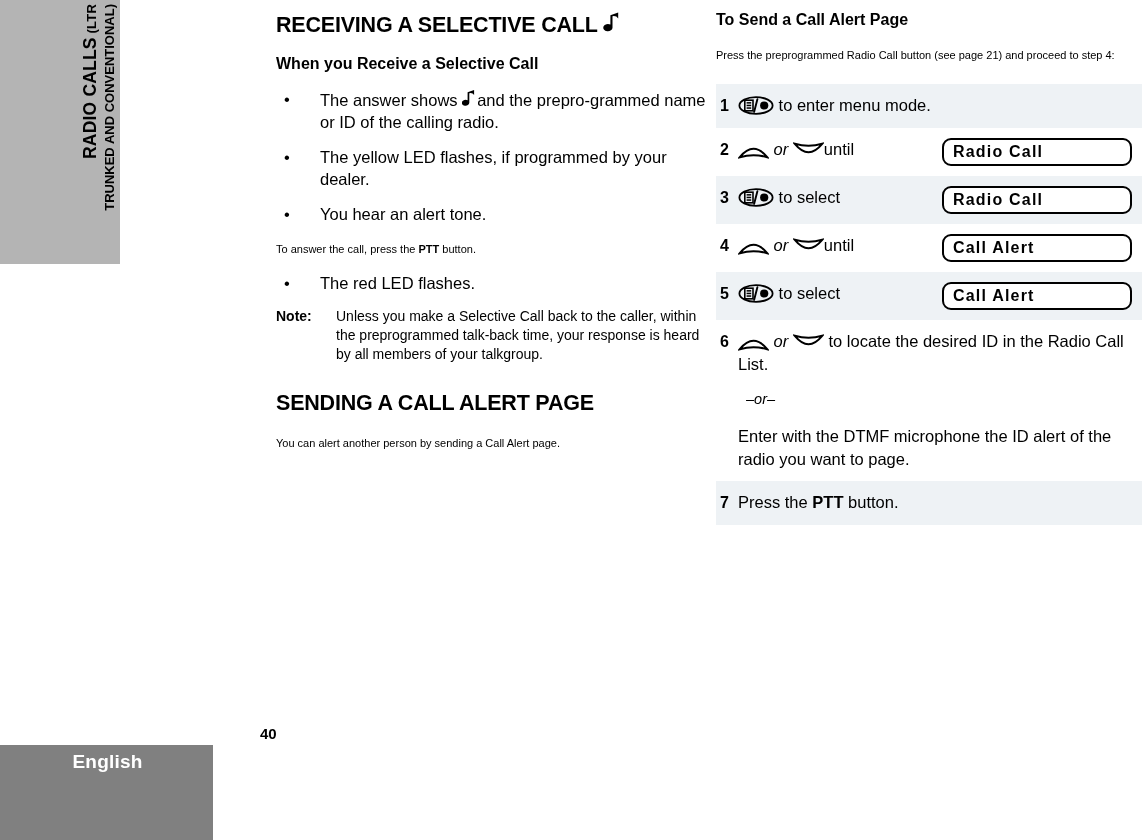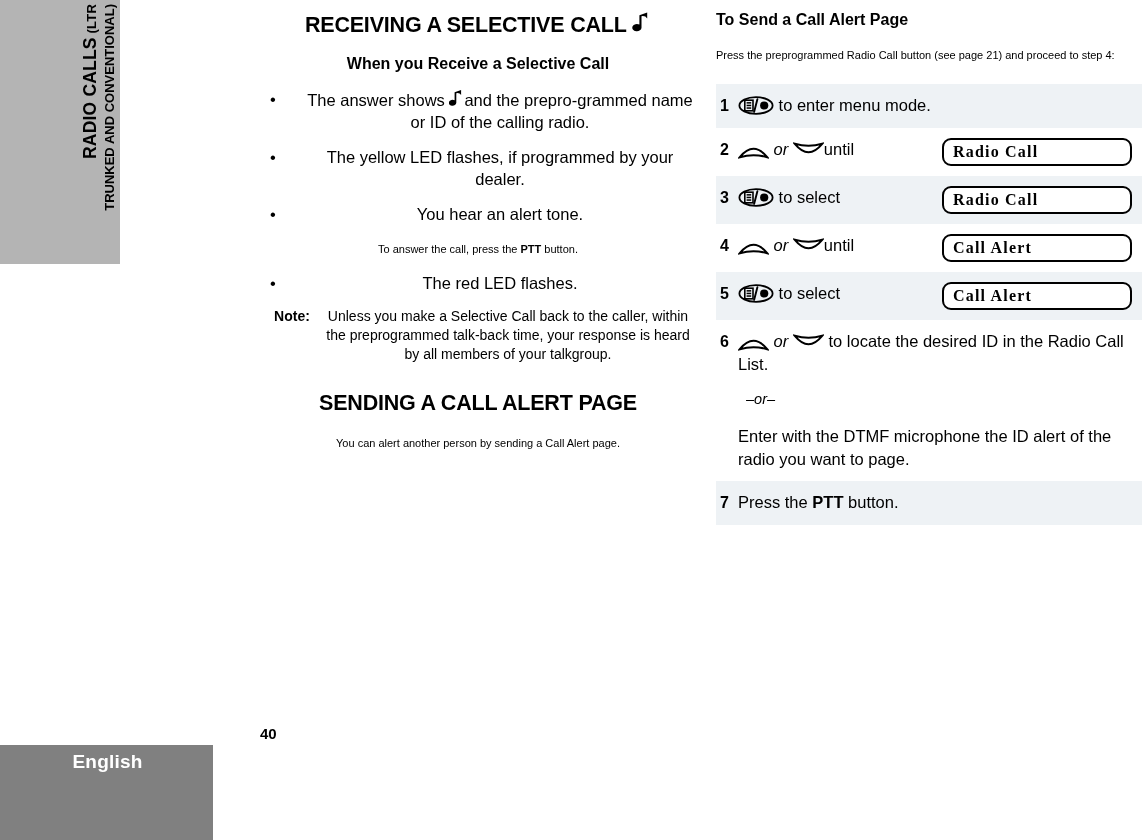--- a/index.html
+++ b/index.html
@@ -83,24 +83,23 @@
     position: absolute;
     left: 260px;
     top: 725px;
     font-size: 15px;
     font-weight: bold;
   }
 
   
   .col-left {
     position: absolute;
-    left: 262px;
+    left: 276px;
     top: 10px;
     width: 432px;
-    text-align: center;
   }
   .col-right {
     position: absolute;
     left: 716px;
     top: 10px;
     width: 426px;
   }
 
   
   h1.sect-title {
@@ -215,21 +214,21 @@
   .lcd {
     border: 2.5px solid #000;
     border-radius: 9px;
     background: #ffffff;
     width: 190px;
     height: 28px;
     display: flex;
     align-items: center;
     padding-left: 9px;
     box-sizing: border-box;
-    font-family: Liberation Serif, serif;
+    font-family: Liberation Sans, sans-serif;
     font-size: 16px;
     letter-spacing: 1.2px;
     font-weight: 600;
   }
 
   
   .or-line {
     font-size: 14.5px;
     font-style: italic;
     margin: 12px 0 14px 8px;

